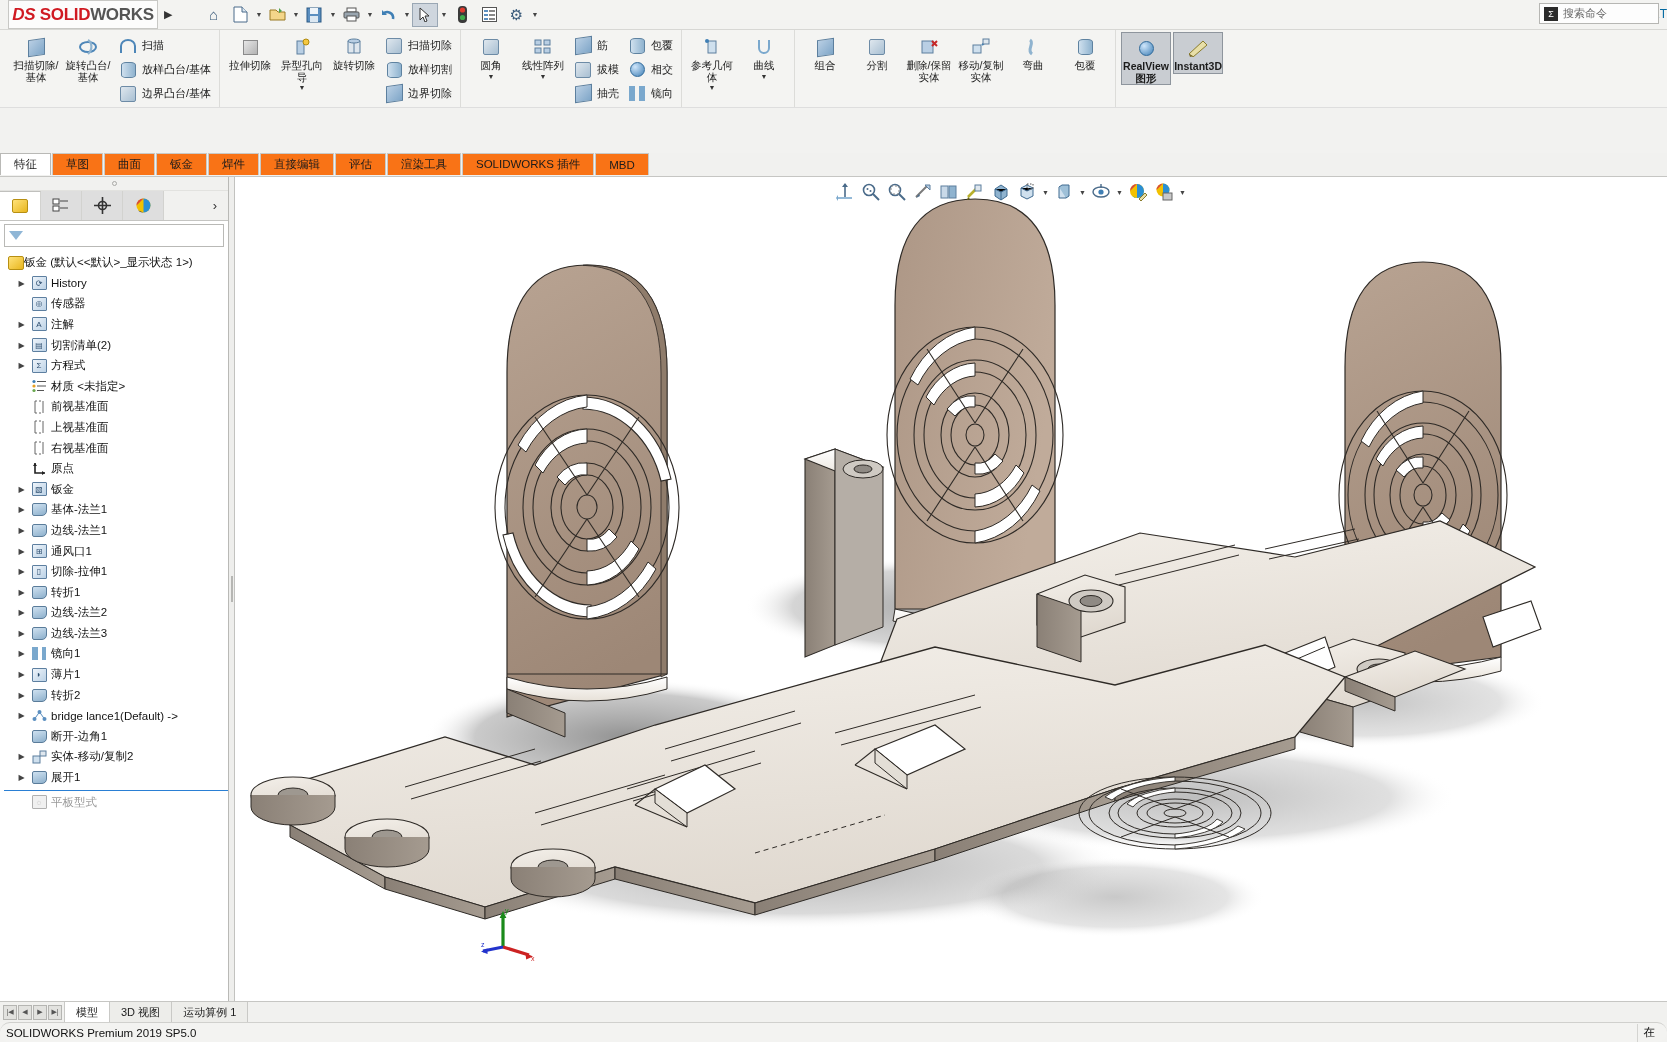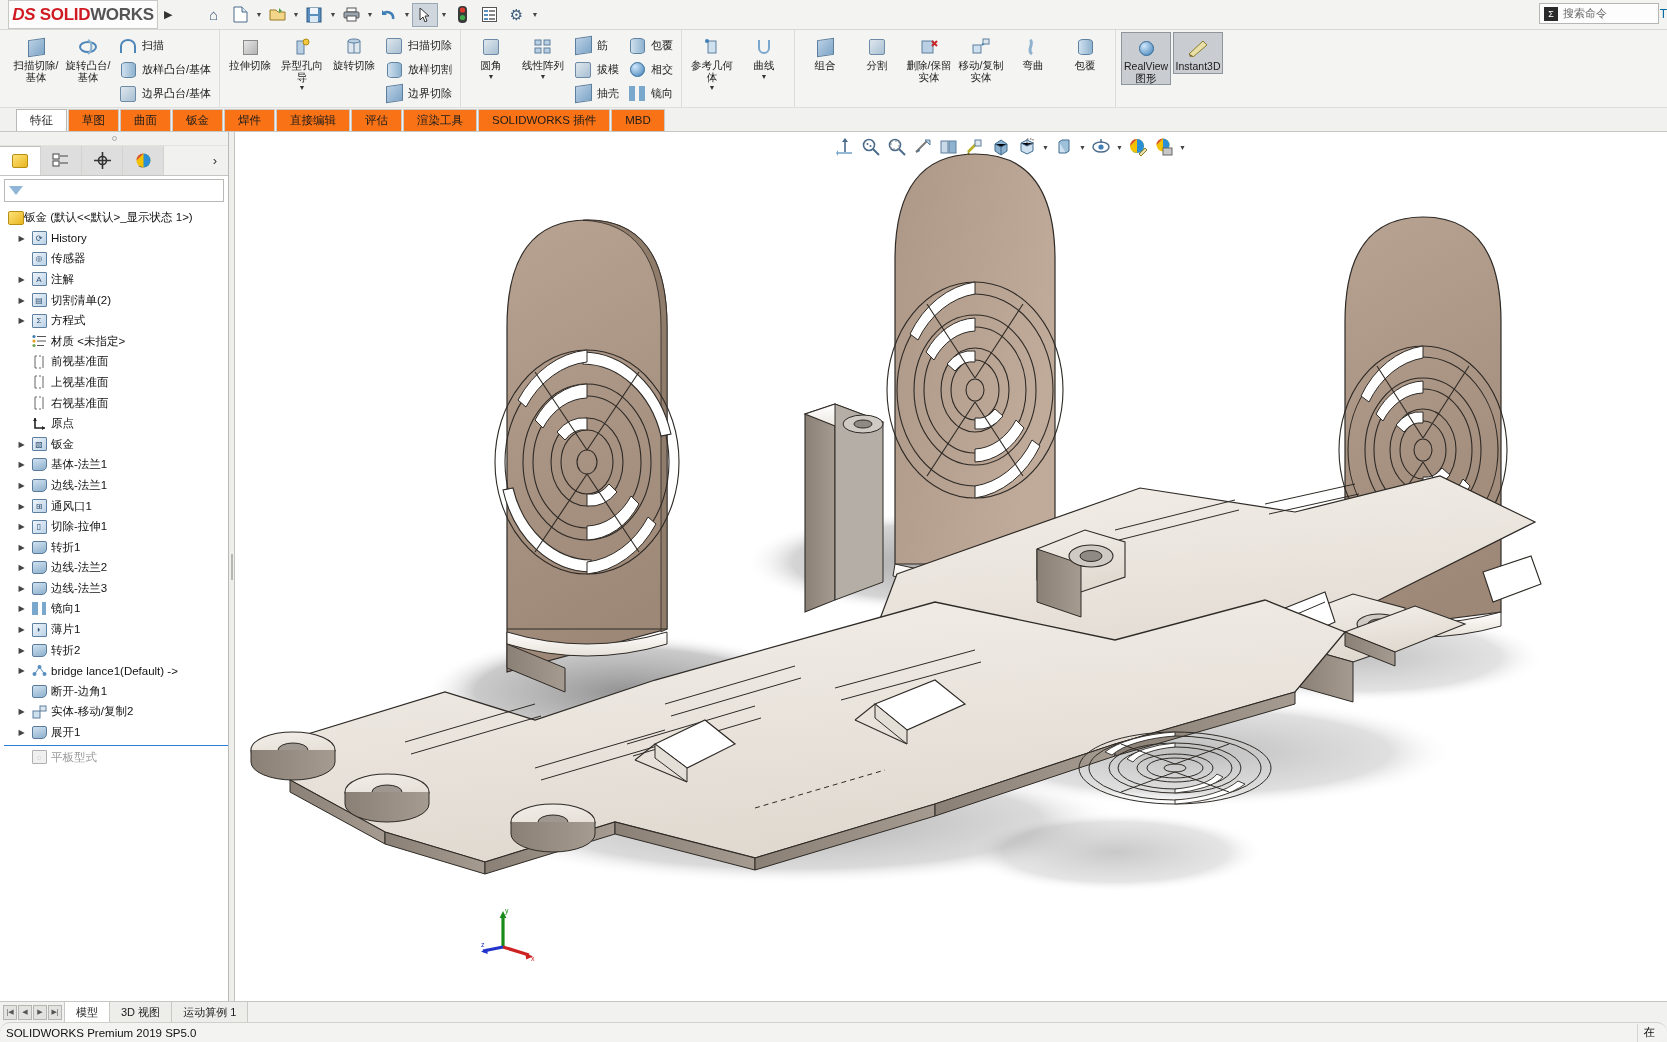--- a/index.html
+++ b/index.html
@@ -48,42 +48,42 @@
               justify-content:center; }
   .rbig .lb { font-size:10.5px; color:#1b1b1b; text-align:center;
               line-height:11.5px; margin-top:1px; }
   .rsmallcol { display:flex; flex-direction:column; justify-content:space-between;
                padding-top:2px; gap:1px; }
   .rsm { display:flex; align-items:center; gap:4px; height:23px; padding:0 3px; }
   .rsm .gi { width:20px; height:19px; display:flex; align-items:center;
              justify-content:center; }
   .rsm .lb { font-size:11px; color:#1b1b1b; white-space:nowrap; }
   .dropmark { font-size:7px; color:#333; text-align:center; margin-top:1px; }
-  .rbig.active { background:#c9cdd2; border:1px solid #8e959d; }
+  .rbig.active { background:#c9cdd2; border:1px solid #8e959d;font-weight:bold; }
 
   
   .cube{width:17px;height:17px;background:linear-gradient(135deg,#b9cfe4,#7fa6c8);
         border:1px solid #5c7f9e;transform:skewY(-8deg);}
   .cube2{width:16px;height:16px;background:linear-gradient(135deg,#dfe7ee,#a8bfd2);
         border:1px solid #6d8ba6;border-radius:2px;}
   .cyl{width:15px;height:16px;background:linear-gradient(90deg,#cfe0ee,#8fb3cf);
         border:1px solid #5e82a0;border-radius:5px/3px;}
   .greybx{width:15px;height:15px;background:linear-gradient(135deg,#e6e6e6,#b3b3b3);
         border:1px solid #8a8a8a;}
   .ball{width:15px;height:15px;border-radius:50%;
         background:radial-gradient(circle at 32% 30%,#cfe6fb,#3f7fb5);
         border:1px solid #2f6a9b;}
   .sweepc{width:16px;height:14px;border:2px solid #4d86b8;border-radius:50% 50% 0 0;
         border-bottom:none;}
   .mirr{width:16px;height:15px;
         background:linear-gradient(90deg,#7aa8cd 0 6px,transparent 6px 10px,#7aa8cd 10px 16px);}
 
   
-  .tabstrip { height:24px; background:#f1f1ef; display:flex; align-items:center;
-              border-bottom:1px solid #c6c6c3; padding-left:16px; }
+  .tabstrip { height:24px; background:#f1f1ef; display:flex; align-items:flex-start;
+              border-bottom:1px solid #c6c6c3; padding-left:0;margin-top:45px; }
   .ctab { height:22px; padding:0 13px; display:flex; align-items:center;
           font-size:11.5px; color:#1b1b1b; border:1px solid #c9c9c6;
           border-bottom:none; background:#f97316; margin-right:1px; }
   .ctab.active { background:#fff; border-color:#b9b9b6; }
 
   
   .body { flex:1; display:flex; position:relative; min-height:0; }
 
   
   .leftpane { width:229px; background:#fff; display:flex; flex-direction:column;

